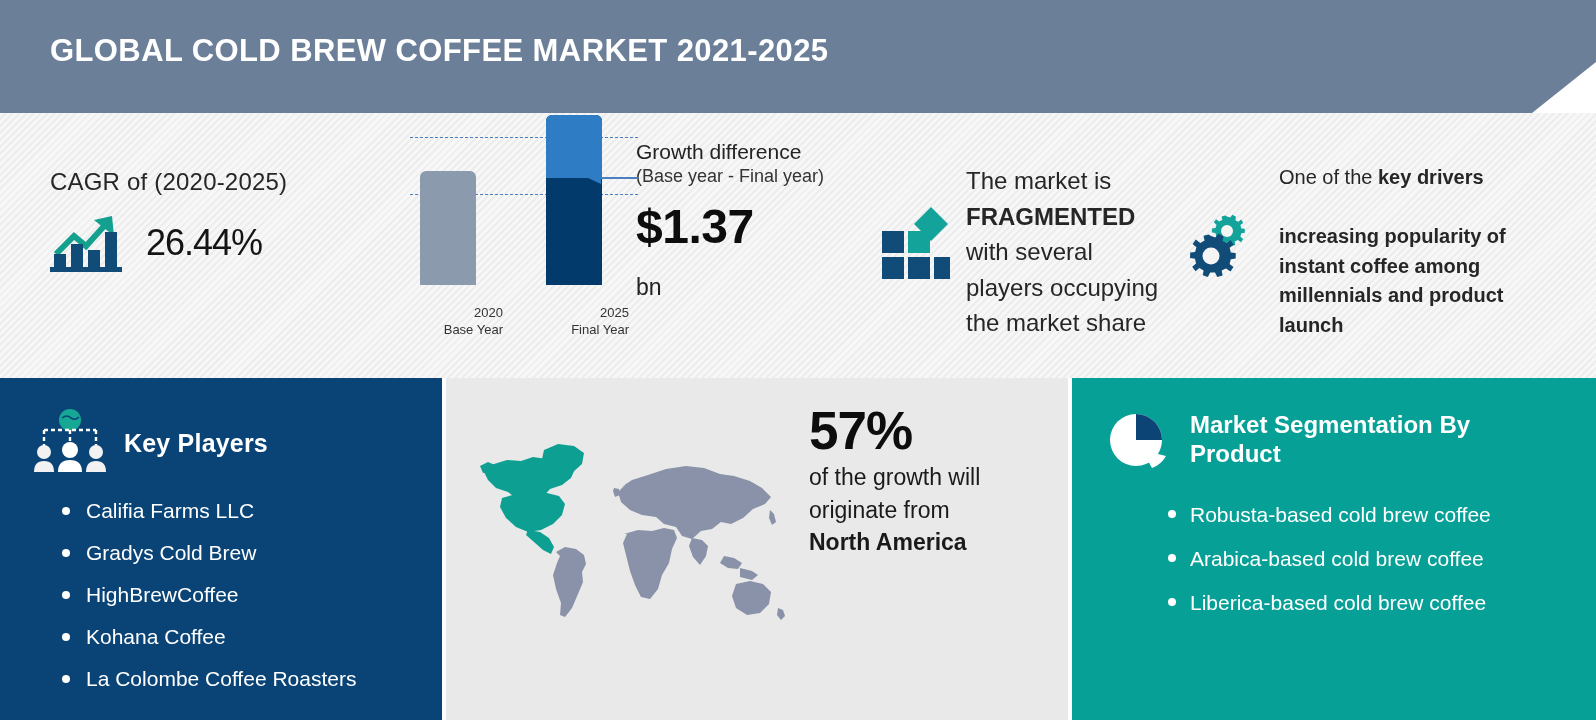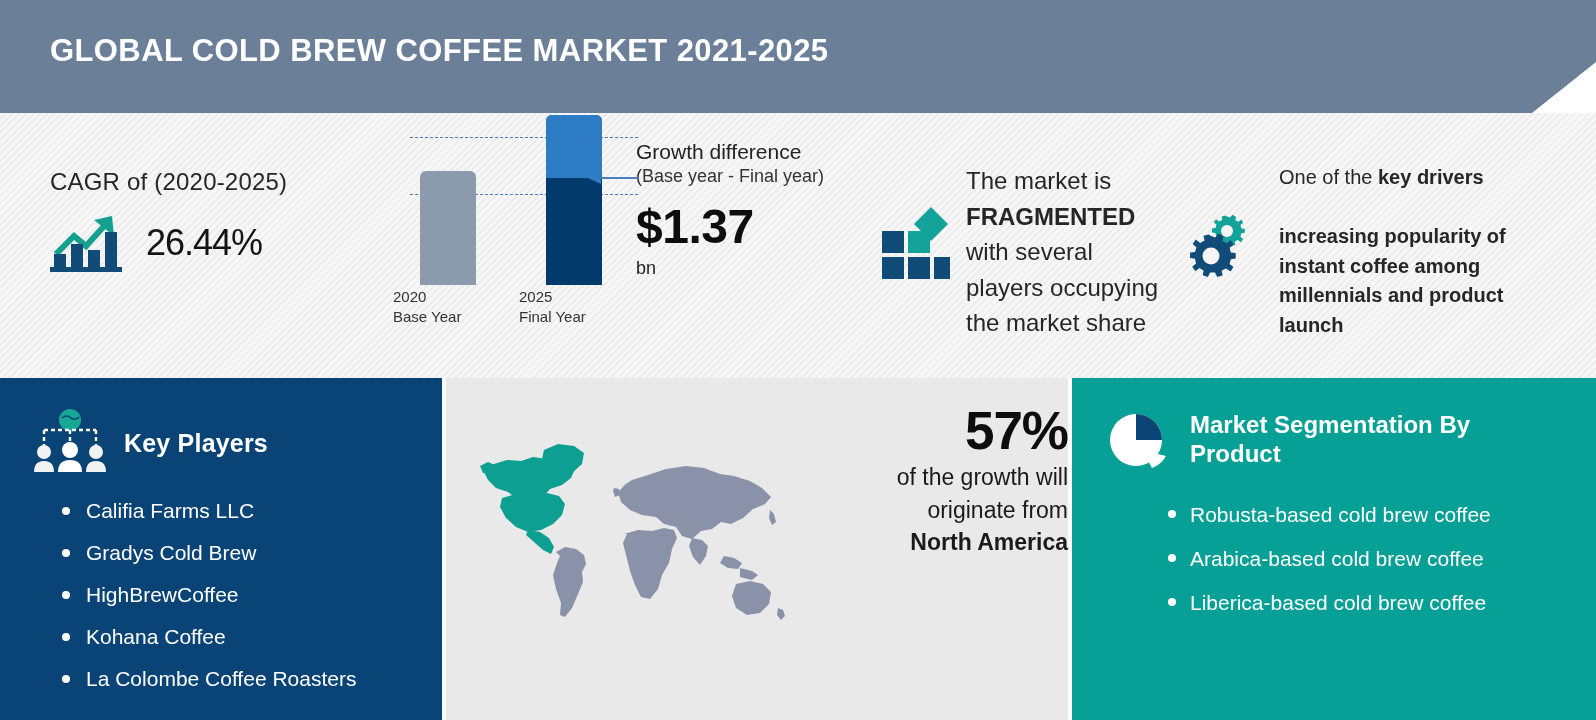--- a/index.html
+++ b/index.html
@@ -53,34 +53,34 @@
   }
   .bar {
     position:absolute; bottom:58px; width:56px; border-radius:6px 6px 0 0;
   }
   .bar-2020 { left:22px; height:114px; background:#8C9AAE; }
   .bar-2025 { left:148px; height:170px; background:#013A6B; border-radius:6px 6px 0 0; overflow:hidden; }
   .bar-2025 .seg-top {
     position:absolute; left:0; top:0; width:100%; height:63px; background:#2E7CC4;
   }
   .bar-caption {
-    position:absolute; bottom:16px; width:110px; text-align:left;
-    font-size:15px; color:#333; line-height:1.35;
+    position:absolute; bottom:4px; width:110px; text-align:right;
+    font-size:13px; color:#333; line-height:1.35;
   }
   .cap-2020 { left:-5px; }
   .cap-2025 { left:121px; }
 
   
   .growth-block { position:absolute; left:636px; top:27px; width:270px; }
   .growth-title { font-size:21px; color:#232323; line-height:1.16; }
   .growth-sub { font-size:18px; color:#333; margin-top:2px; }
   .growth-value {
     font-size:48px; font-weight:bold; color:#0d0d0d; margin-top:12px; letter-spacing:-0.5px;
   }
-  .growth-unit { font-size:18px; color:#222; margin-top:4px; }
+  .growth-unit { font-size:23px; color:#222; margin-top:20px; }
   .arrow-wrap {
     position:absolute; left:-48px; top:30px; width:50px; height:12px;
   }
 
   
   .frag-block { position:absolute; left:880px; top:50px; width:300px; display:flex; }
   .frag-icon { width:76px; flex:none; padding-top:44px; }
   .frag-text { font-size:24px; color:#262626; line-height:1.48; margin-left:10px; }
   .frag-text b { font-weight:bold; }
 
@@ -111,21 +111,21 @@
   ul.kp-list li {
     color:#ffffff; font-size:21px; line-height:1.0; margin-bottom:21px;
     position:relative; padding-left:24px;
   }
   ul.kp-list li::before {
     content:""; position:absolute; left:0; top:7px;
     width:8px; height:8px; border-radius:50%; background:#ffffff;
   }
 
   .map-wrap { position:absolute; left:32px; top:48px; width:340px; height:220px; }
-  .map-stat { position:absolute; left:372px; top:22px; width:250px;text-align:right; }
+  .map-stat { position:absolute; left:363px; top:22px; width:250px; }
   .map-pct { font-size:53px; font-weight:bold; color:#0d0d0d; letter-spacing:-1px; }
   .map-desc { font-size:23px; color:#1a1a1a; line-height:1.42; }
   .map-desc b { font-weight:bold; }
 
   .seg-head { display:flex; align-items:flex-start; padding:32px 0 0 34px; }
   .seg-title {
     color:#ffffff; font-size:24px; font-weight:bold; margin-left:20px;
     line-height:1.22; max-width:330px;
   }
   ul.seg-list { list-style:none; margin:26px 0 0 96px; }

